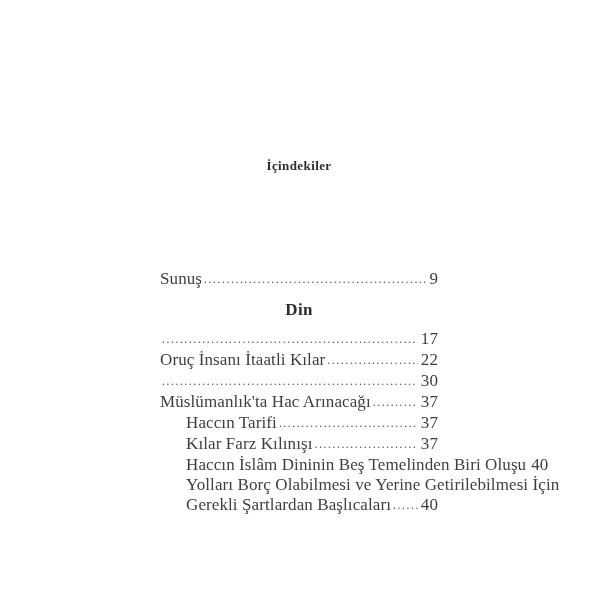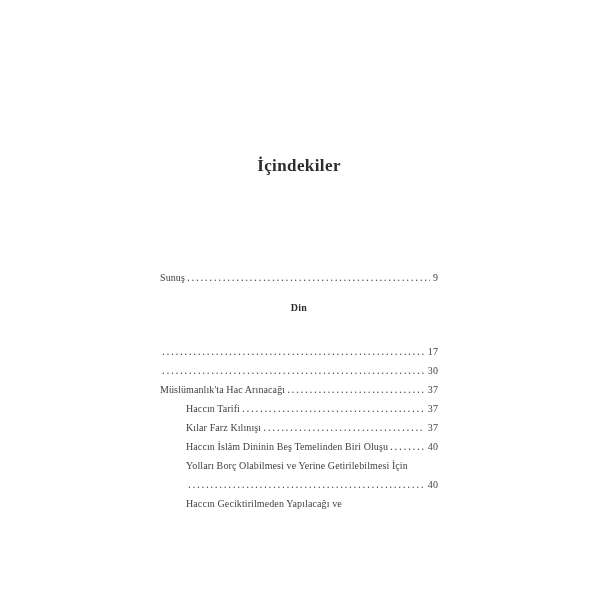--- a/index.html
+++ b/index.html
@@ -20,37 +20,37 @@
     height: 600px;
     background: #ffffff;
   }
   .toc-title {
     position: absolute;
     left: 160px;
     top: 156px;
     width: 278px;
     margin: 0;
     text-align: center;
-    font-size: 17px;
+    font-size: 13px;
     font-weight: bold;
     color: #2d2d2d;
     letter-spacing: 0.4px;
     line-height: 20px;
   }
   .toc {
     position: absolute;
     left: 160px;
     top: 268px;
     width: 278px;
   }
   .row {
     display: flex;
     align-items: center;
     line-height: 19px;
-    font-size: 10px;
+    font-size: 17px;
     letter-spacing: 0.1px;
   }
   .row .label {
     white-space: nowrap;
   }
   .leader {
     flex: 1;
     min-width: 0;
     overflow: hidden;
     white-space: nowrap;
@@ -59,23 +59,23 @@
   .leader::after {
     content: "....................................................................................................................";
     font-size: 11.5px;
     letter-spacing: 1.6px;
     color: #4c4c4c;
   }
   .pnum {
     white-space: nowrap;
   }
   .section-heading {
-    margin: 11px 0 24px 0;
+    margin: 11px 0 8px 0;
     text-align: center;
-    font-size: 10px;
+    font-size: 17px;
     font-weight: bold;
     color: #2d2d2d;
     line-height: 20px;
     letter-spacing: 0.3px;
   }
   .row.indent {
     padding-left: 26px;
   }
 </style>
 </head>
@@ -94,20 +94,25 @@
     </div>
 
     <h2 class="section-heading">Din</h2>
 
     <div class="entries">
         <div class="row">
     <span class="leader"></span>
     <span class="pnum">17</span>
   </div>
         <div class="row">
+    <span class="label">Oruç İnsanı İtaatli Kılar</span>
+    <span class="leader"></span>
+    <span class="pnum">22</span>
+  </div>
+        <div class="row">
     <span class="leader"></span>
     <span class="pnum">30</span>
   </div>
         <div class="row">
     <span class="label">Müslümanlık'ta Hac Arınacağı</span>
     <span class="leader"></span>
     <span class="pnum">37</span>
   </div>
         <div class="row indent">
     <span class="label">Haccın Tarifi</span>
@@ -122,24 +127,21 @@
         <div class="row indent">
     <span class="label">Haccın İslâm Dininin Beş Temelinden Biri Oluşu</span>
     <span class="leader"></span>
     <span class="pnum">40</span>
   </div>
         <div class="row indent no-page">
     <span class="label">Yolları Borç Olabilmesi ve Yerine Getirilebilmesi İçin</span>
 
   </div>
         <div class="row indent">
+    <span class="label">Gerekli Şartlardan Başlıcaları</span>
     <span class="leader"></span>
     <span class="pnum">40</span>
-  </div>
-        <div class="row indent no-page">
-    <span class="label">Haccın Geciktirilmeden Yapılacağı ve</span>
-
   </div>
       </div>
 
   </div>
 
 </div>
 
 </body></html>

